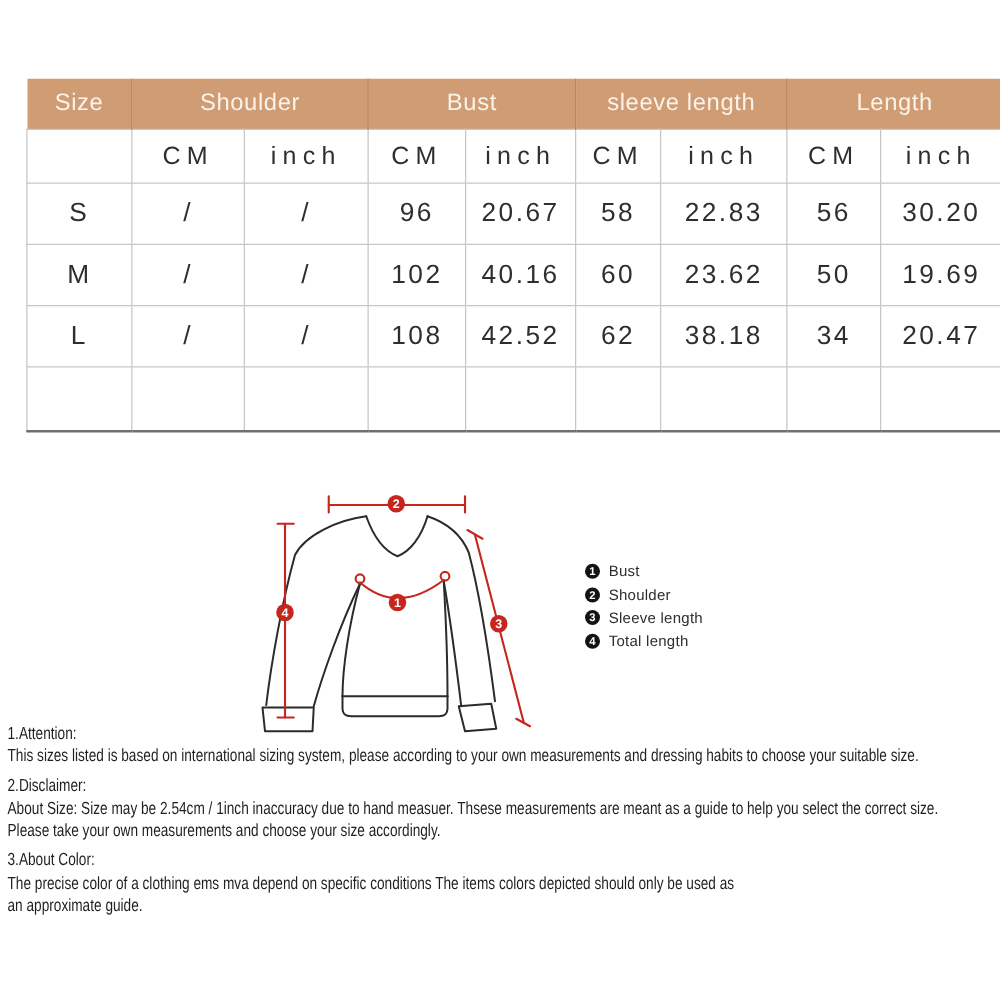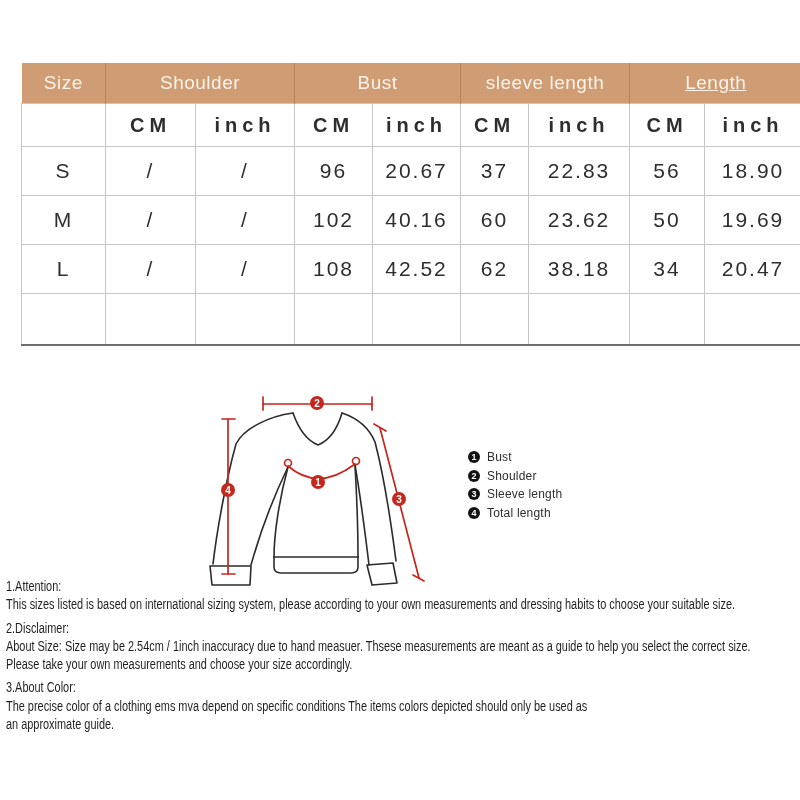--- a/index.html
+++ b/index.html
@@ -11,24 +11,24 @@
   
   table.size-table {
     position:absolute; left:21px; top:63px;
     border-collapse:collapse; table-layout:fixed; width:780px;
   }
   .group-row th {
     background:#cf9c74; color:#faf3ea; font-weight:400; font-size:19px;
     height:40px; text-align:center; border-right:1px solid #b9855c;
     letter-spacing:0.5px; padding:0;
   }
-  .group-row th:last-child { border-right:none;text-decoration:underline; }
+  .group-row th:last-child { border-right:none; }
   .unit-row td {
     height:42px; border:1px solid #c6c6c6; text-align:center;
-    font-size:20px; letter-spacing:5px; color:#2e2e2e; padding:0;font-weight:bold;
+    font-size:20px; letter-spacing:5px; color:#2e2e2e; padding:0;
   }
   .data-row td {
     height:48px; border:1px solid #c6c6c6; text-align:center;
     font-size:21px; letter-spacing:2px; color:#2e2e2e; padding:0;
   }
   .empty-row td { height:50px; border:1px solid #c6c6c6; padding:0; }
   table.size-table tr:last-child td { border-bottom:2px solid #6f6f6f; }
 
   
   .diagram-svg { position:absolute; left:150px; top:380px; }
@@ -88,24 +88,24 @@
         <td>inch</td>
         <td>CM</td>
         <td>inch</td>
       </tr>
       <tr class="data-row">
         <td>S</td>
         <td>/</td>
         <td>/</td>
         <td>96</td>
         <td>20.67</td>
-        <td>37</td>
+        <td>58</td>
         <td>22.83</td>
         <td>56</td>
-        <td>18.90</td>
+        <td>30.20</td>
       </tr>
       <tr class="data-row">
         <td>M</td>
         <td>/</td>
         <td>/</td>
         <td>102</td>
         <td>40.16</td>
         <td>60</td>
         <td>23.62</td>
         <td>50</td>

